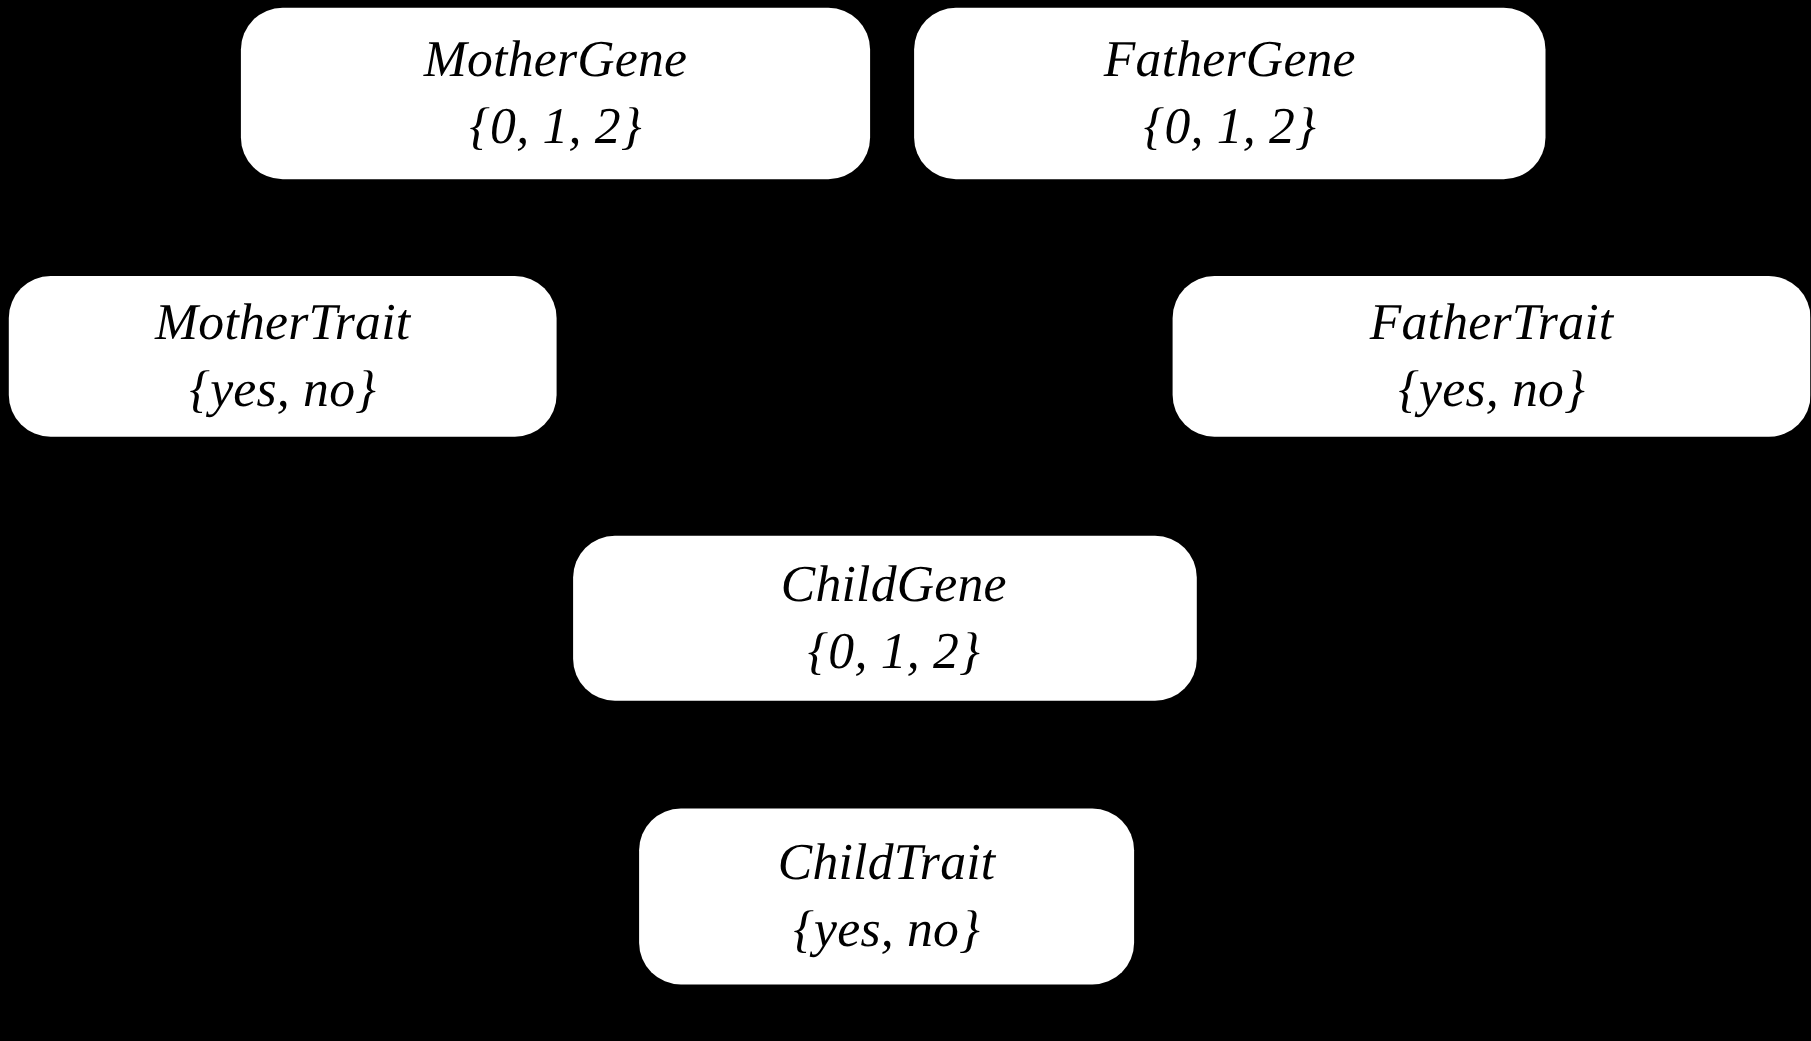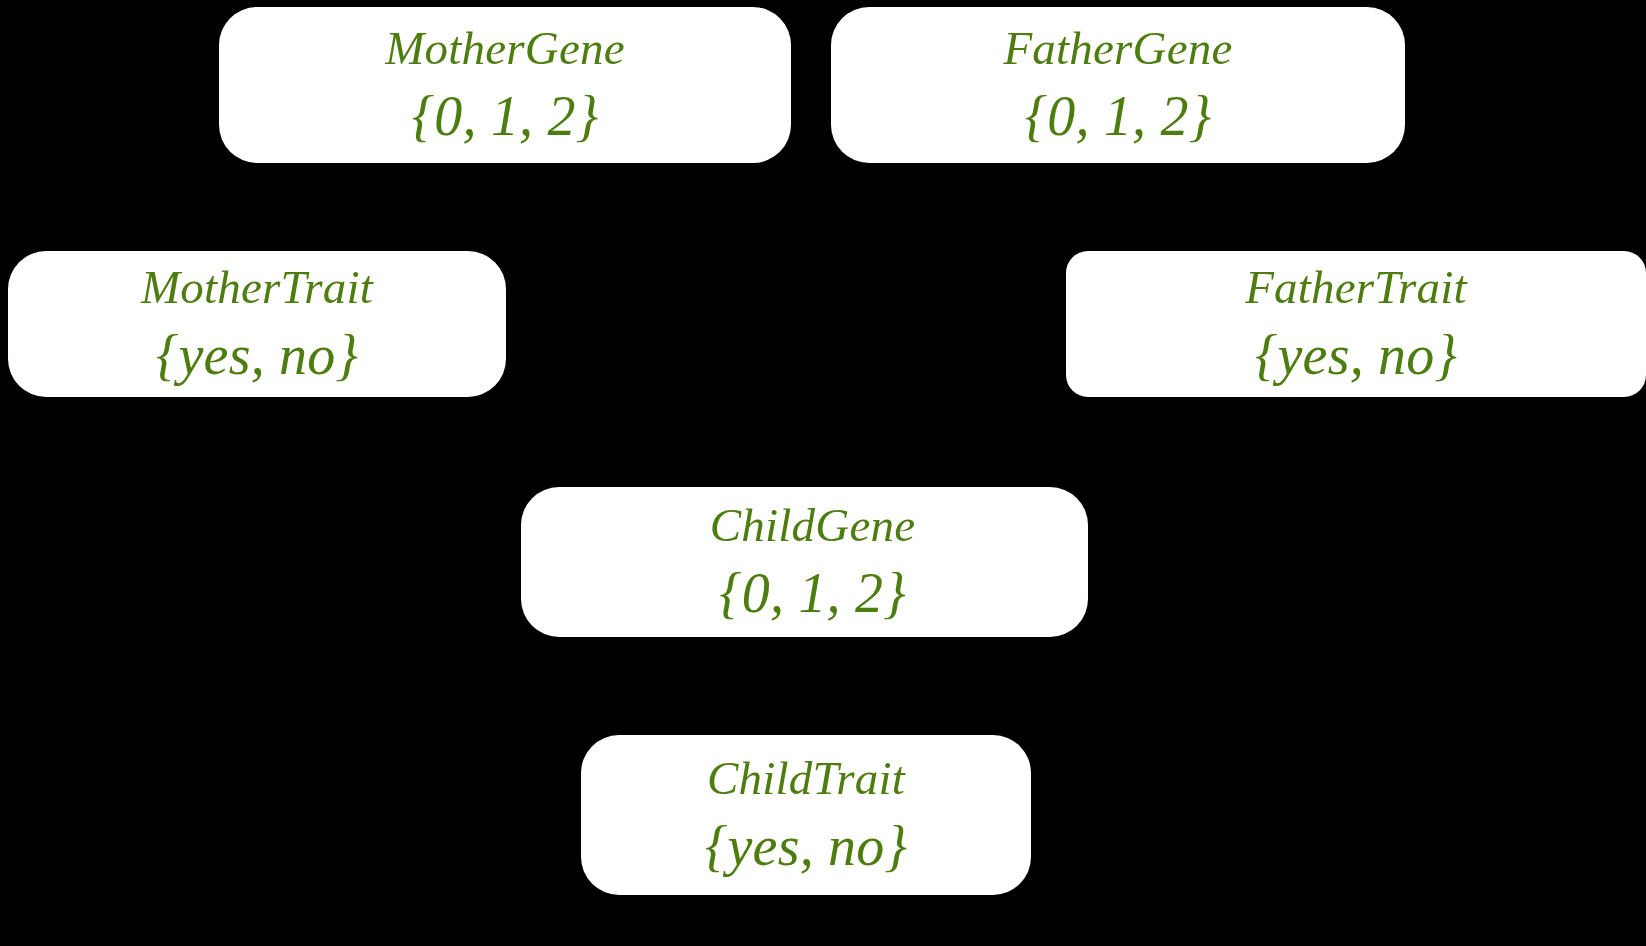--- a/index.html
+++ b/index.html
@@ -17,45 +17,45 @@
   }
   .node {
     position: absolute;
     background: #ffffff;
     border-radius: 38px;
     box-sizing: border-box;
     display: flex;
     flex-direction: column;
     align-items: center;
     justify-content: center;
-    color: #4d7c0f;
+    color: #000000;
     font-family: "Liberation Serif", "DejaVu Serif", serif;
     font-style: italic;
     font-weight: normal;
     line-height: 1.18;
     text-align: center;
     user-select: none;
   }
   .node .node-title {
     font-size: 47px;
     letter-spacing: 0.2px;
     white-space: nowrap;
   }
   .node .node-domain {
-    font-size: 56px;
+    font-size: 47px;
     letter-spacing: 0.2px;
     white-space: nowrap;
     margin-top: 6px;
   }
 
   
   #node-mother-gene  { left: 219px;  top: 7px;   width: 572px; height: 156px; }
   #node-father-gene  { left: 831px;  top: 7px;   width: 574px; height: 156px; justify-content: center; }
   #node-mother-trait { left: 8px;    top: 251px; width: 498px; height: 146px; }
-  #node-father-trait { left: 1066px; top: 251px; width: 580px; height: 146px; border-radius: 22px; }
+  #node-father-trait { left: 1066px; top: 251px; width: 580px; height: 146px; }
   #node-child-gene   { left: 521px;  top: 487px; width: 567px; height: 150px; padding-left: 16px; }
   #node-child-trait  { left: 581px;  top: 735px; width: 450px; height: 160px; justify-content: center; }
 </style>
 </head>
 <body>
 
 <div id="canvas">
 
   <div class="node" id="node-mother-gene">
     <div class="node-title">MotherGene</div>

